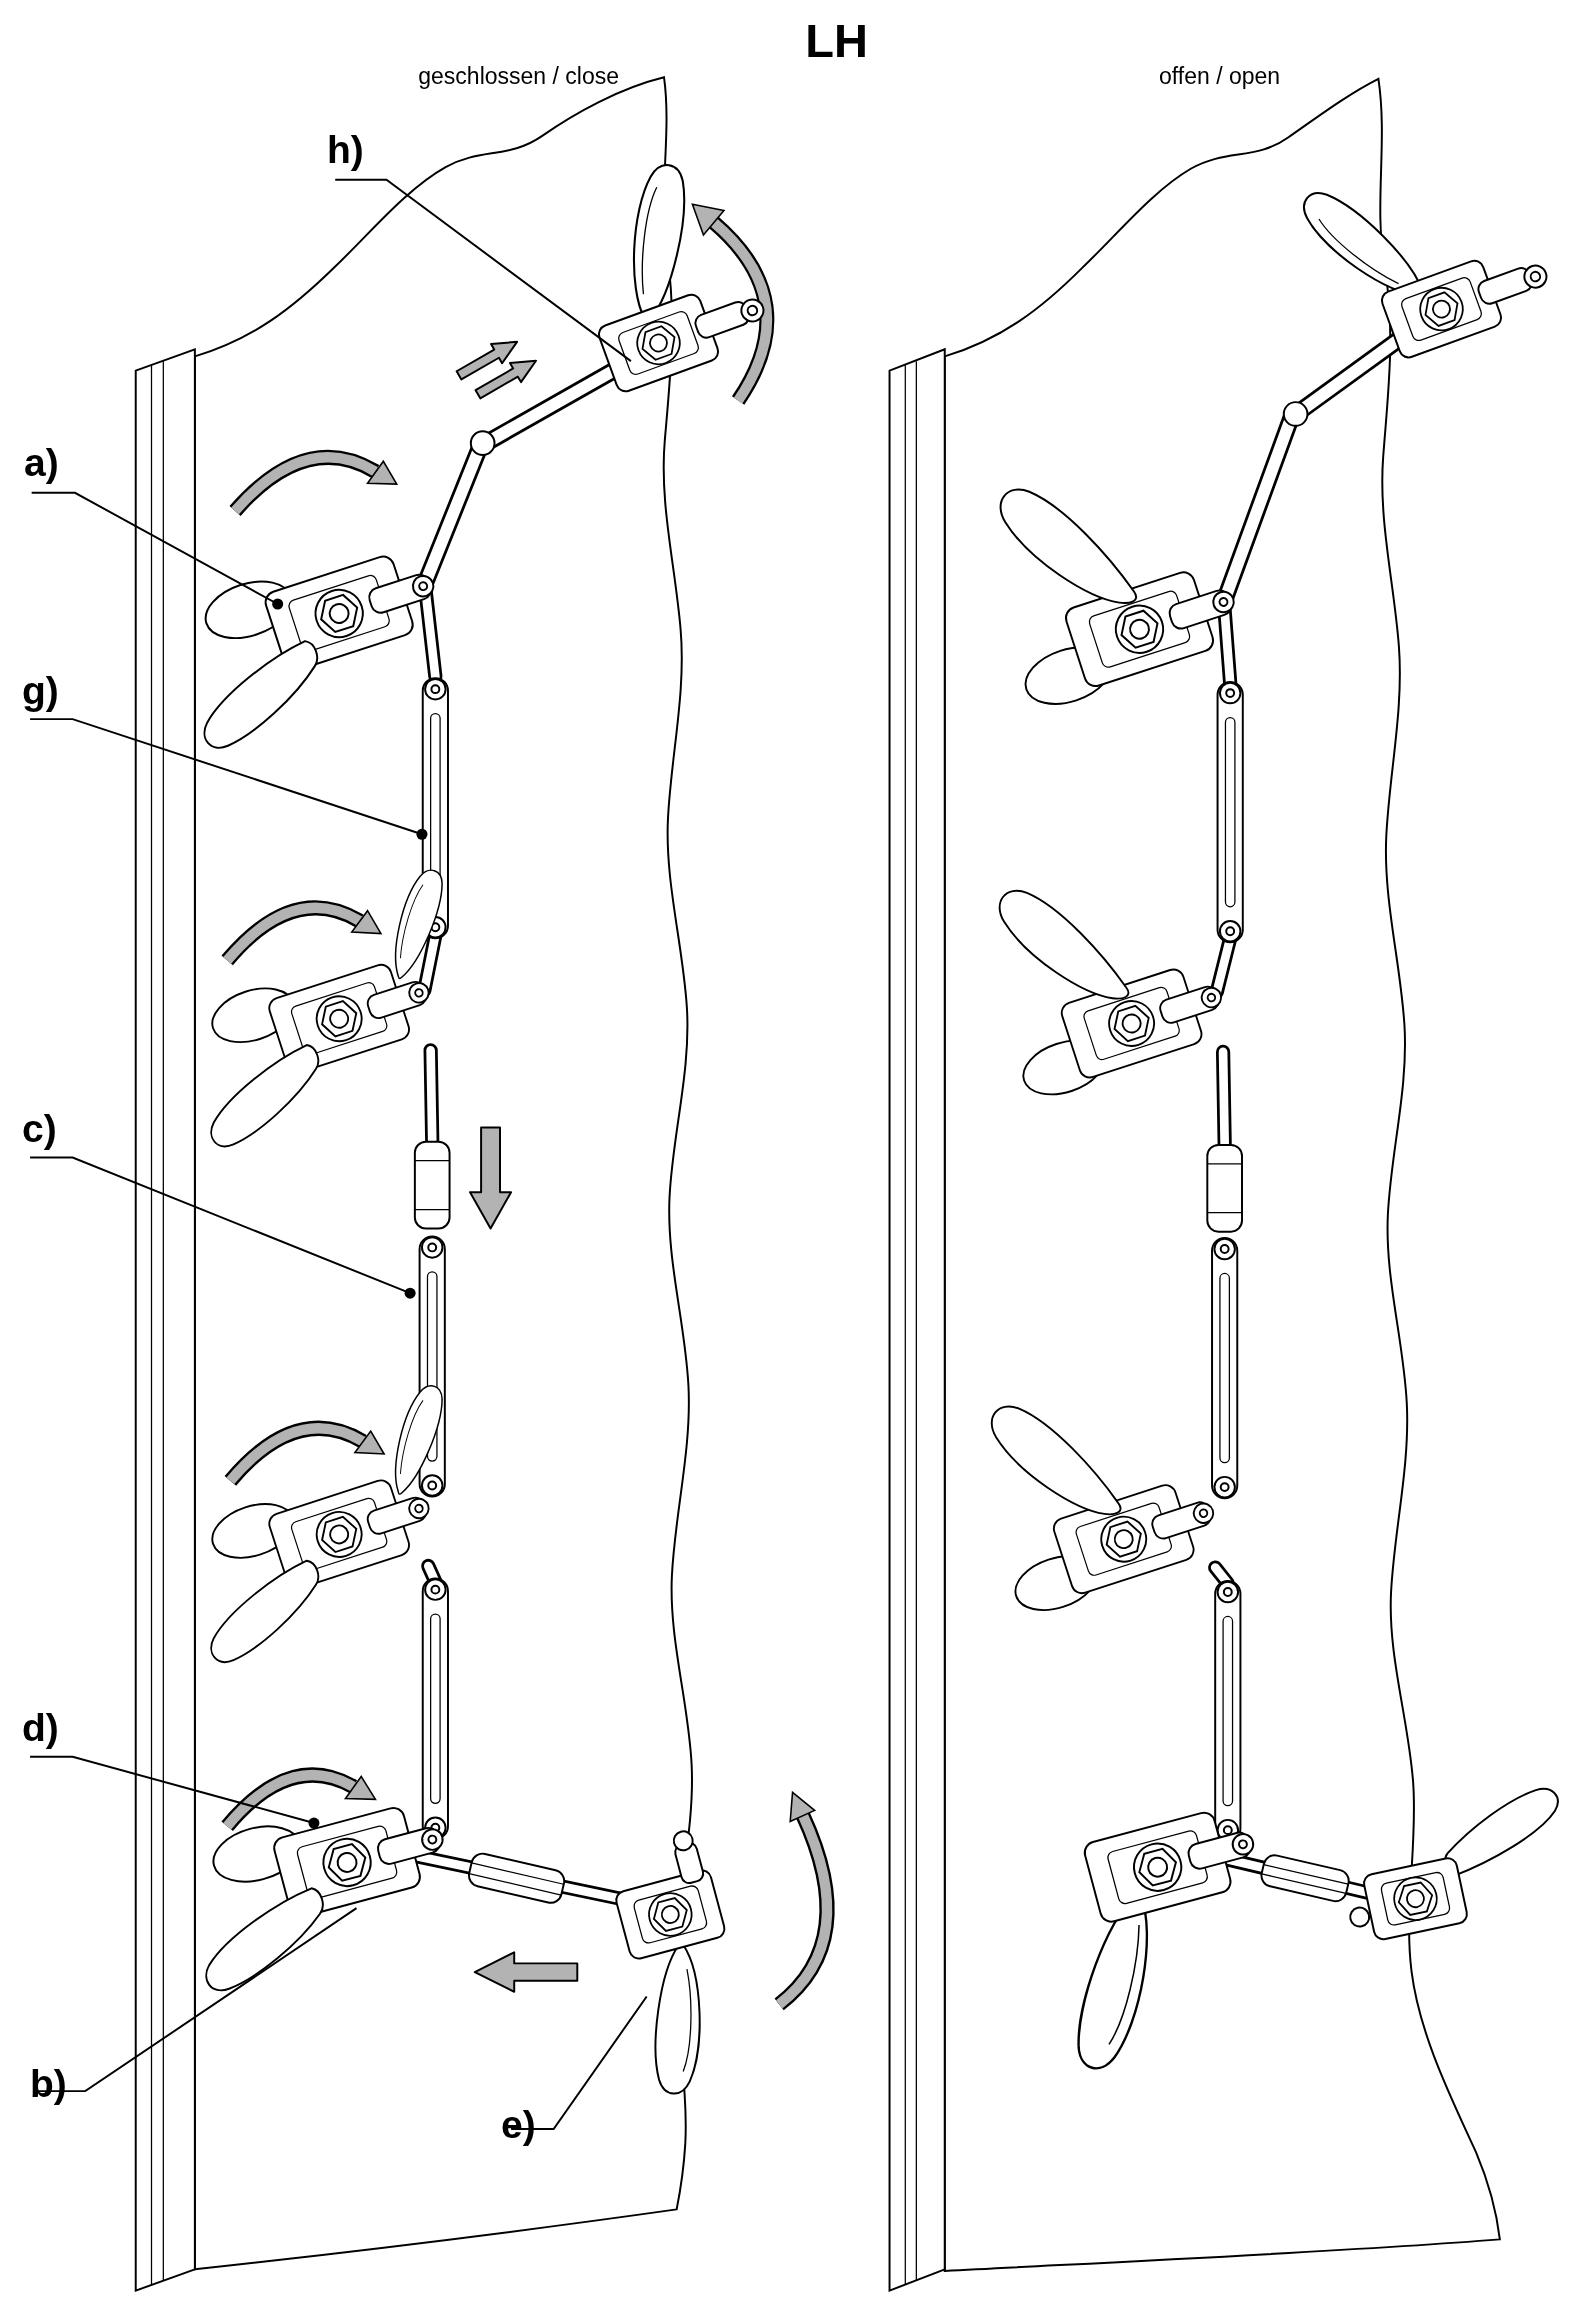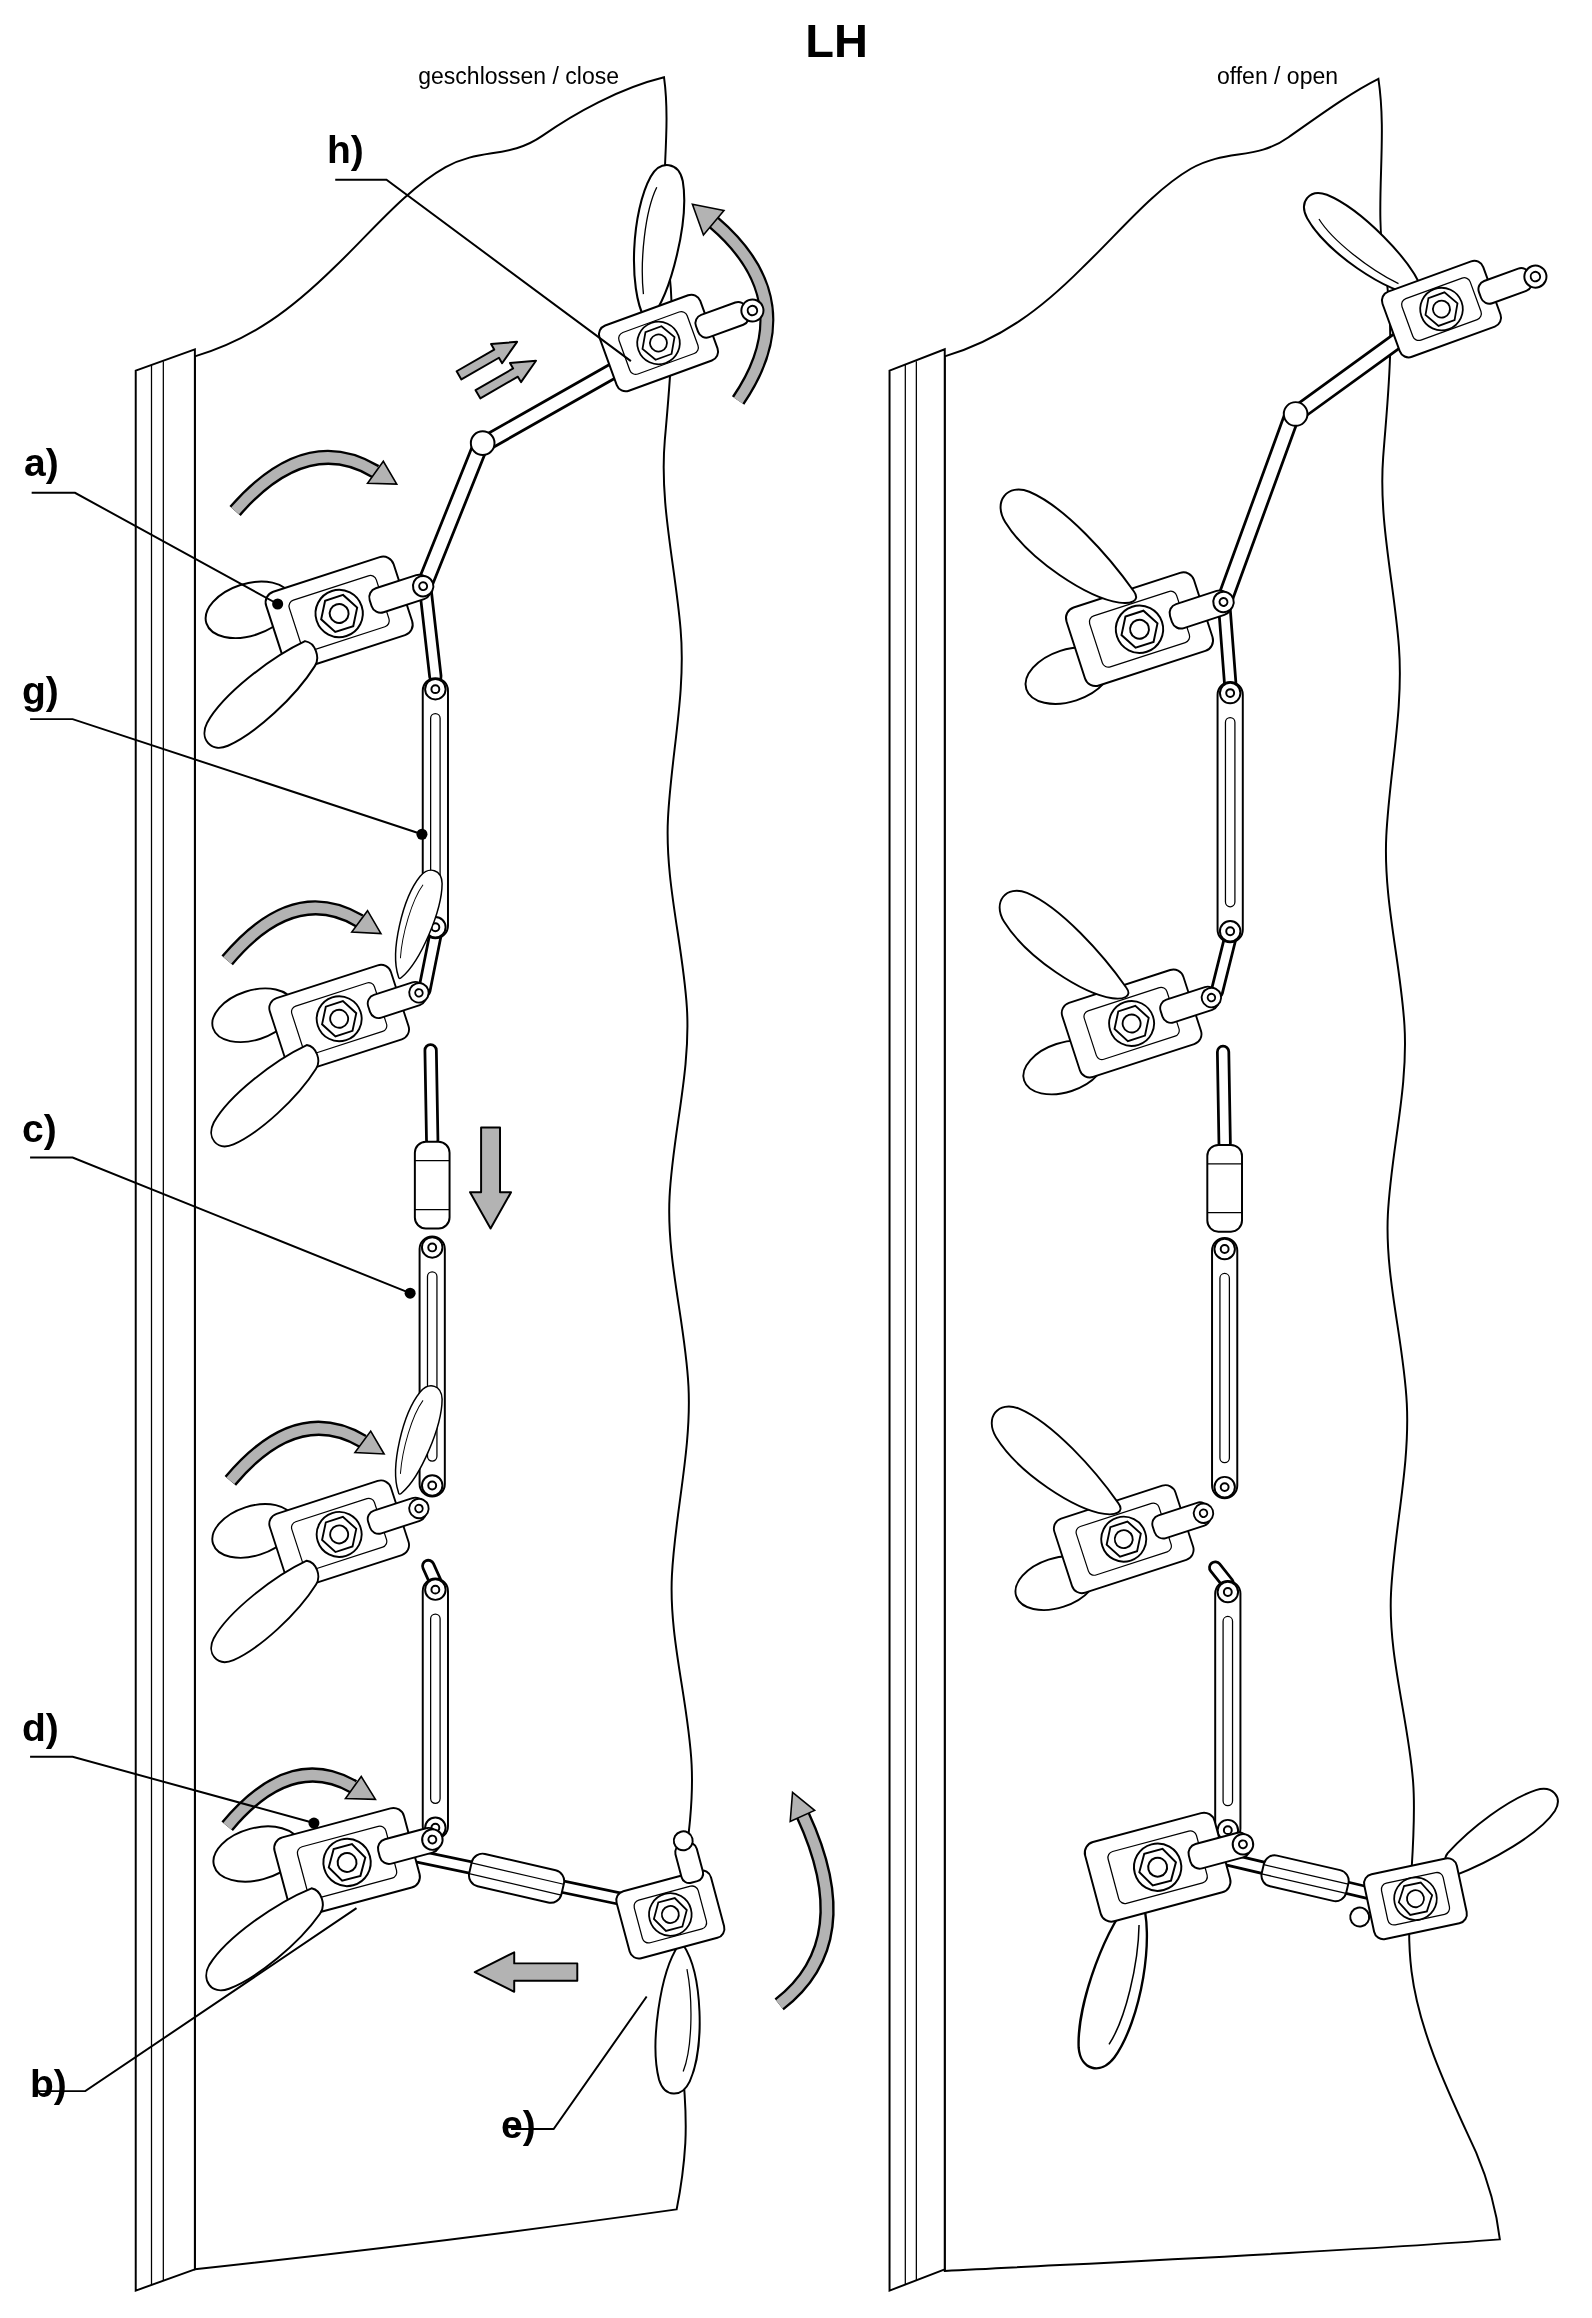--- a/index.html
+++ b/index.html
@@ -324,21 +324,21 @@
     <circle class="ldot" cx="398" cy="2312" r="7"></circle>
     <path class="leader" d="M 48 2652 L 108 2652 L 452 2420"></path>
     <path class="leader" d="M 648 2700 L 702 2700 L 820 2532"></path>
   </g>
 </svg>
 
 <div class="label title">LH</div>
 
 <div class="label caption" style="left:359px;top:63px;width:260px;text-align:right;">geschlossen / close</div>
 
-<div class="label caption" style="left:1159px;top:63px;width:237px;text-align:center;">offen / open</div>
+<div class="label caption" style="left:1159px;top:63px;width:237px;text-align:left;">offen / open</div>
 
 <div class="label callout" style="left:327px;top:128px;">h)</div>
 <div class="label callout" style="left:24px;top:441px;">a)</div>
 <div class="label callout" style="left:22px;top:669px;">g)</div>
 <div class="label callout" style="left:22px;top:1107px;">c)</div>
 <div class="label callout" style="left:22px;top:1706px;">d)</div>
 <div class="label callout" style="left:30px;top:2062px;">b)</div>
 <div class="label callout" style="left:501px;top:2103px;">e)</div>
 
 </div>

